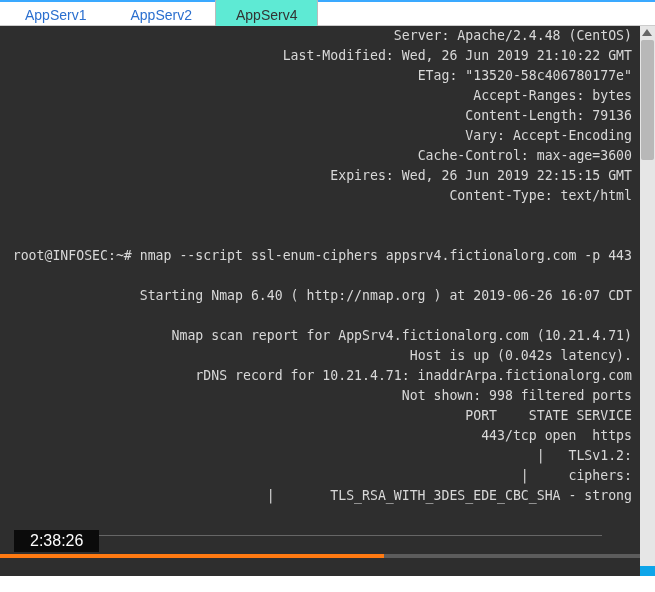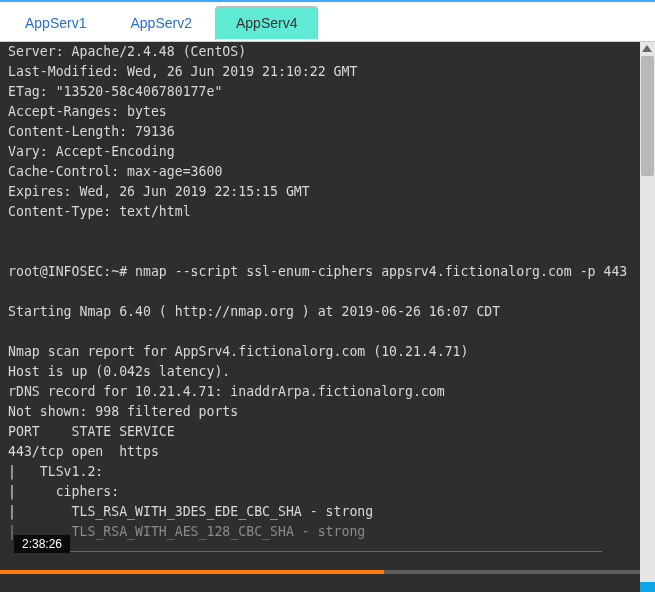--- a/index.html
+++ b/index.html
@@ -10,21 +10,21 @@
     background: #fff;
     overflow: hidden;
     position: relative;
   }
   .tabbar {
     display: flex;
     align-items: center;
     background: #fff;
     border-top: 2px solid #3aa9ff;
     border-bottom: 1px solid #ccc;
-    height: 42px;
+    height: 26px;
     padding-left: 4px;
   }
   .tab {
     padding: 8px 20px;
     font-size: 14px;
     color: #2a6fcf;
     cursor: pointer;
     border: 1px solid transparent;
     margin-right: 2px;
     border-radius: 4px 4px 0 0;
@@ -35,20 +35,21 @@
     color: #333;
     background: #5eead4;
     border: 1px solid #bbb;
     border-bottom: 1px solid #fff;
   }
   .terminal-wrap {
     position: relative;
     width: 655px;
     height: 550px;
     background: #0ea5e9;
+    text-align: right;
   }
   .terminal {
     width: 640px;
     height: 550px;
     background: #2e2e2e;
     color: #d8d8d8;
     font-family: "DejaVu Sans Mono", Menlo, Consolas, monospace;
     font-size: 13.2px;
     line-height: 20px;
     padding: 0 8px 0 8px;
@@ -90,26 +91,26 @@
     background: #5c5c5c;
   }
   .progressfill {
     height: 100%;
     background: #ff7a12;
     width: 60%;
   }
   .timestamp {
     position: absolute;
     left: 14px;
-    bottom: 39px;
+    bottom: 24px;
     background: #0b0b0b;
     color: #fff;
-    font-size: 12px;
+    font-size: 16px;
     font-family: Arial, sans-serif;
-    padding: 2px 8px;
+    padding: 2px 16px;
   }
   .dimline { color: #8a8a8a; }
   .divider {
     position: absolute;
     left: 62px;
     width: 540px;
     border-top: 1px solid #666;
   }
 </style>
 </head>
@@ -138,21 +139,21 @@
 Starting Nmap 6.40 ( http://nmap.org ) at 2019-06-26 16:07 CDT
 
 Nmap scan report for AppSrv4.fictionalorg.com (10.21.4.71)
 Host is up (0.042s latency).
 rDNS record for 10.21.4.71: inaddrArpa.fictionalorg.com
 Not shown: 998 filtered ports
 PORT    STATE SERVICE
 443/tcp open  https
 |   TLSv1.2:
 |     ciphers:
-|       TLS_RSA_WITH_3DES_EDE_CBC_SHA - strong<div class="dimline">|       TLS_RSA_WITH_AES_128_CBC_SHA - strong</div></div>
+|       TLS_RSA_WITH_3DES_EDE_CBC_SHA - strong</div>
 
   <div class="scrolltrack">
     <div class="scrollarrow"></div>
     <div class="scrollthumb"></div>
   </div>
 
   <div class="divider" style="bottom:40px"></div>
 
   <div class="progressbar">
     <div class="progressfill" style="width: 60%;"></div>

